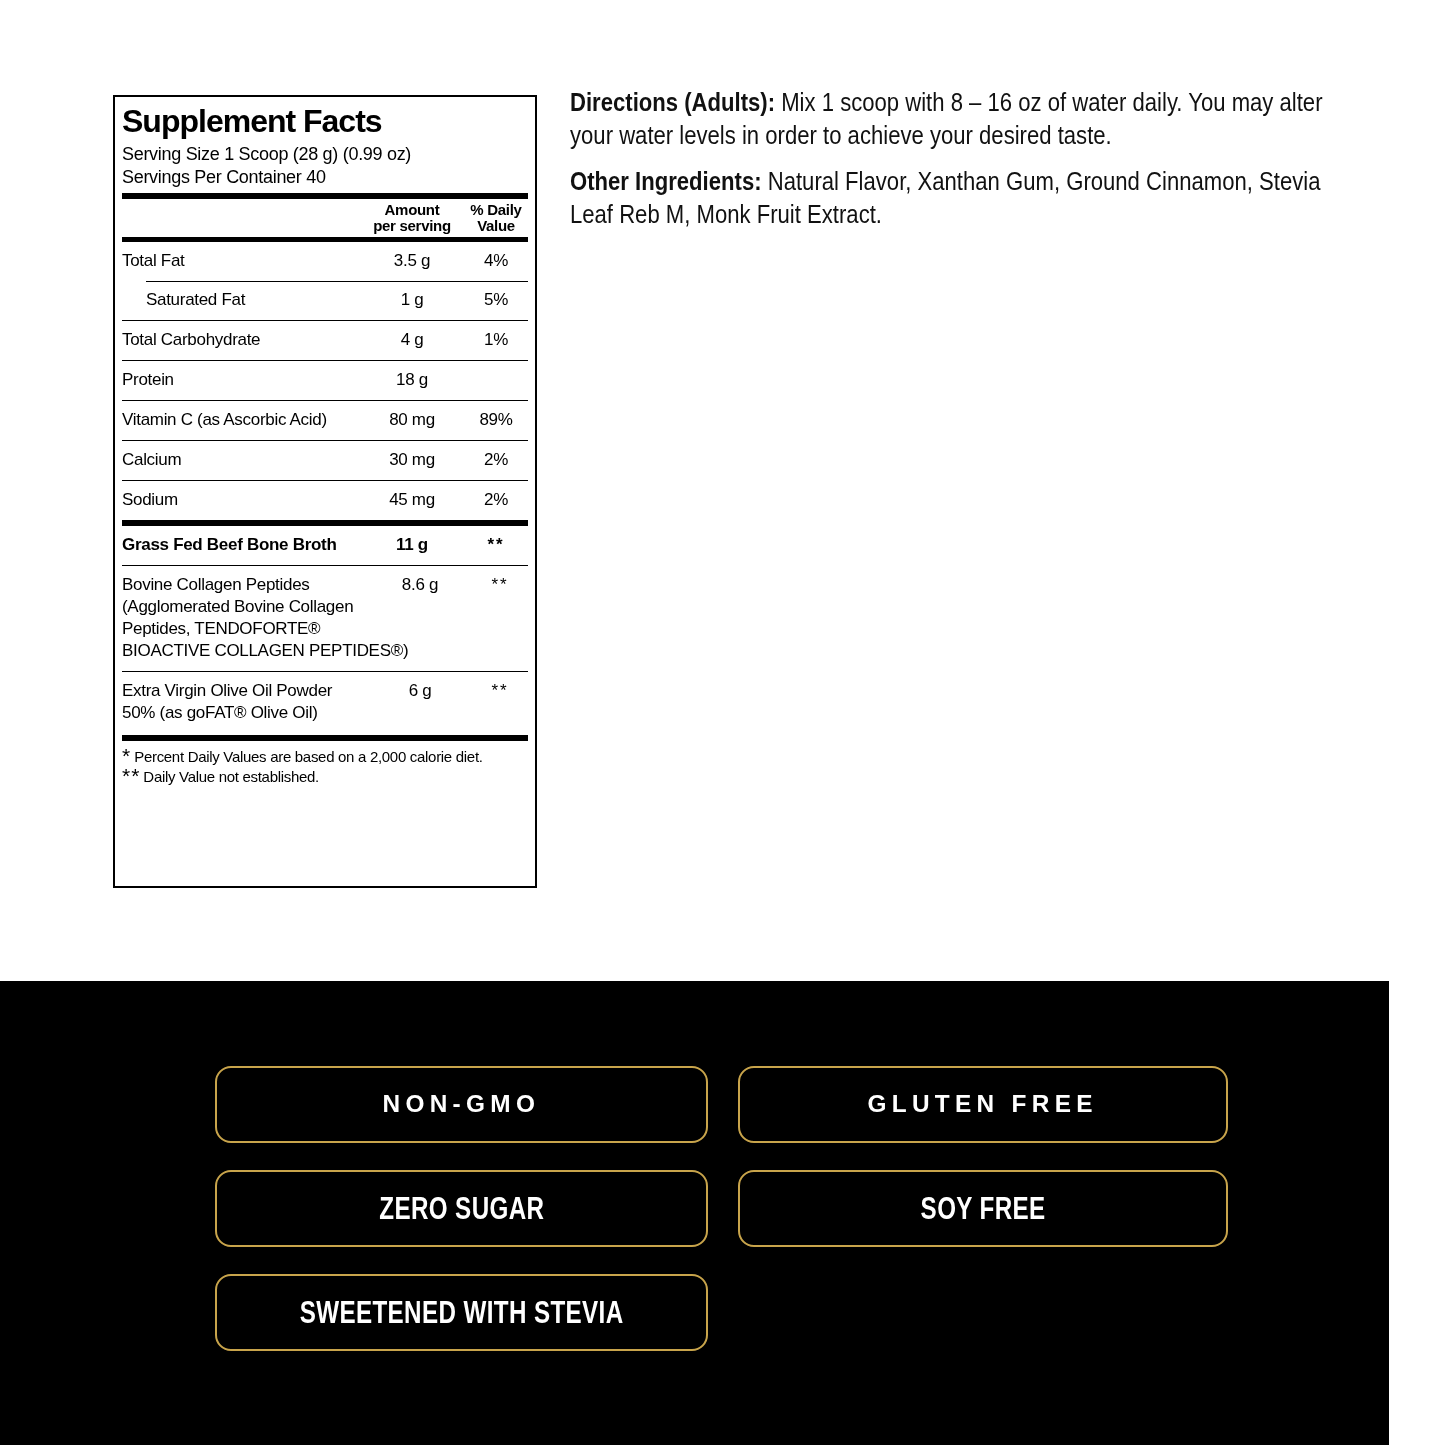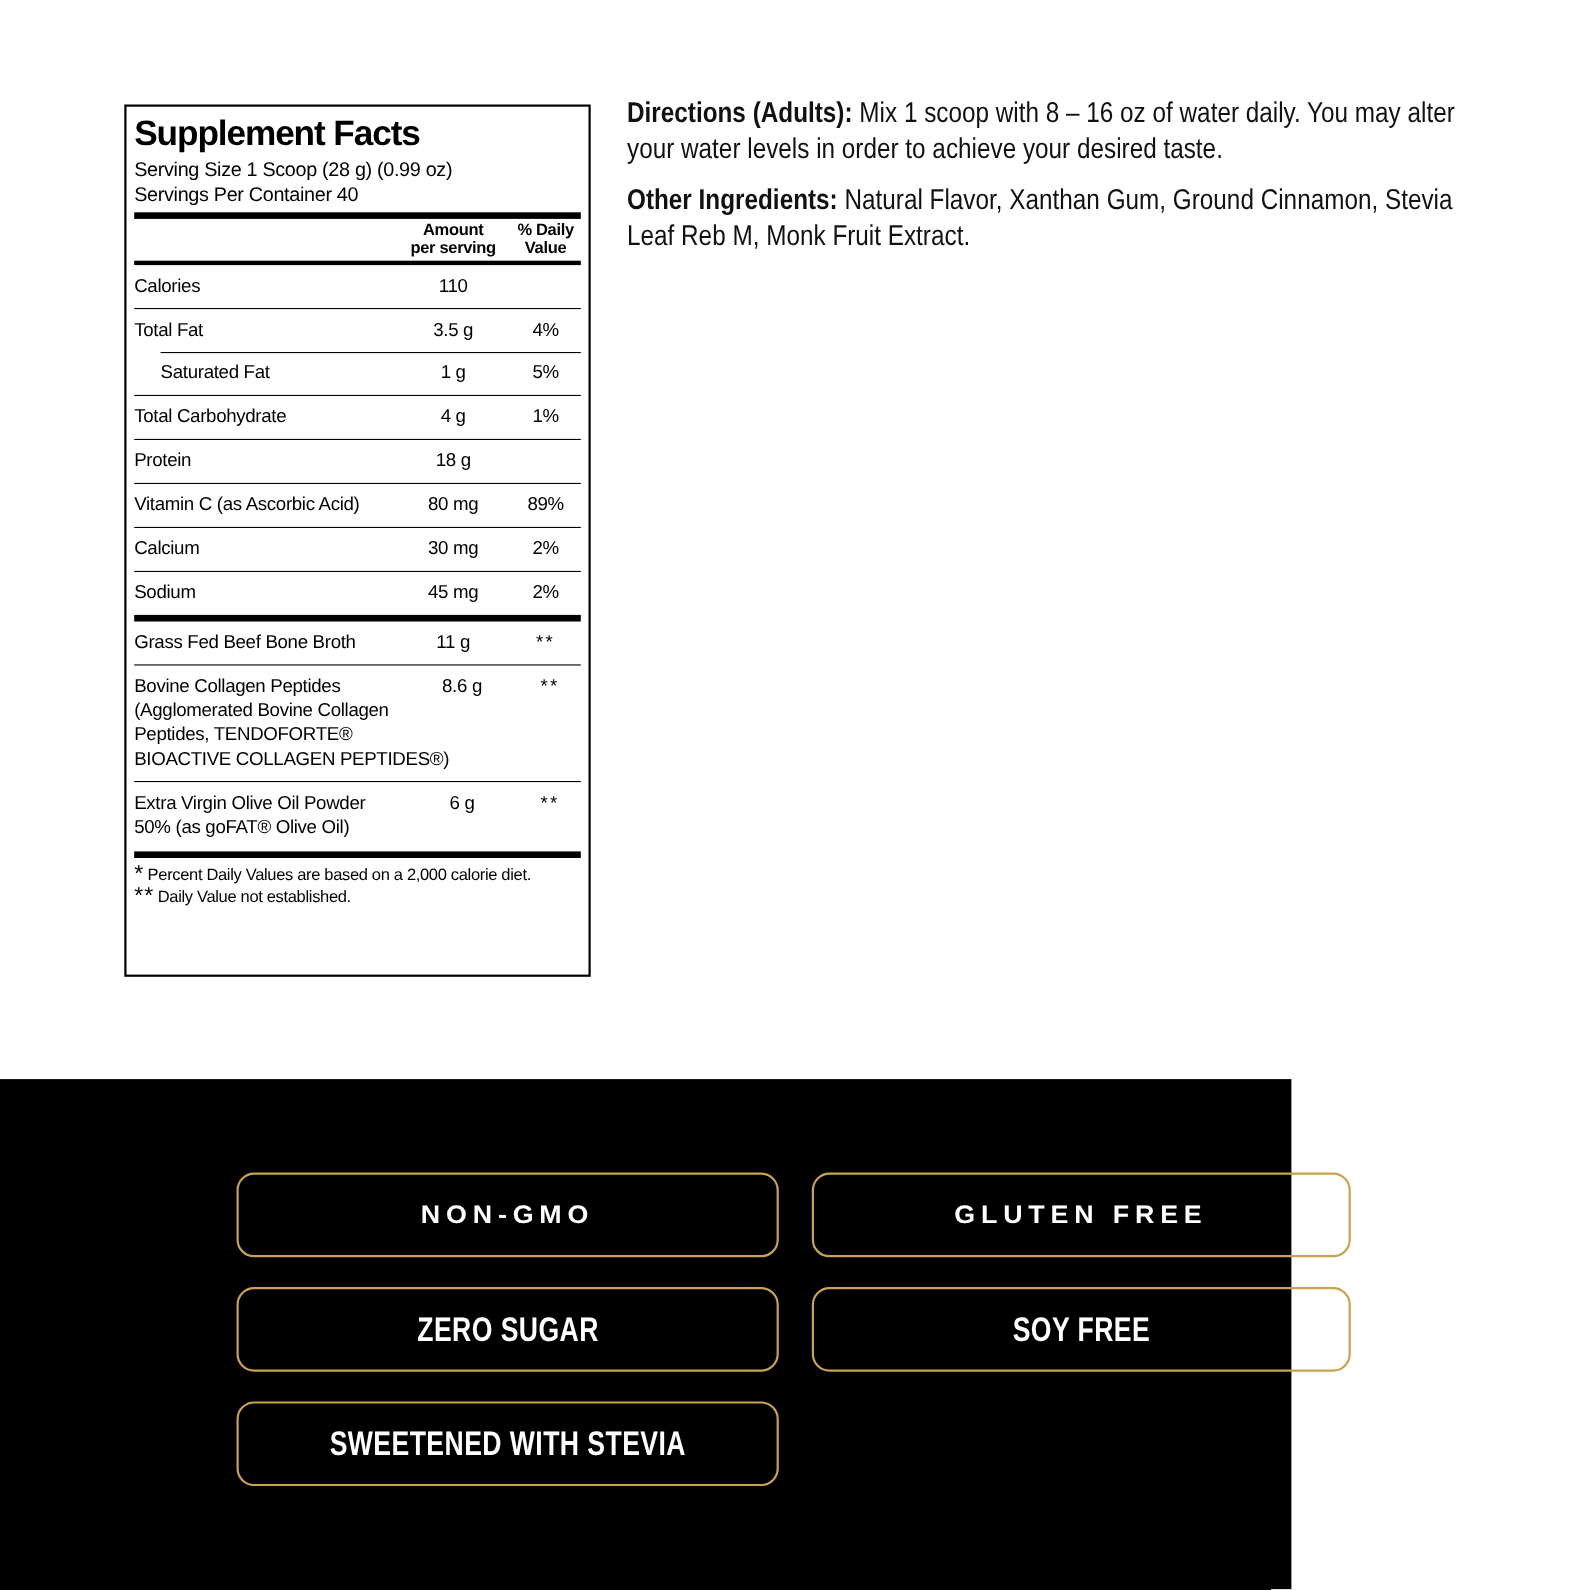--- a/index.html
+++ b/index.html
@@ -18,21 +18,21 @@
 
   .colhead{display:flex;align-items:flex-end;padding:3px 0 3px 0;justify-content:space-between;}
   .colhead .sp{flex:1 1 0;}
   .ch{font-size:15px;font-weight:bold;line-height:16px;text-align:center;letter-spacing:-0.3px;}
   .ch.amt{width:104px;}
   .ch.dv{width:64px;}
 
   .row{display:flex;align-items:flex-start;border-top:1px solid #000;padding:8px 0 9px 0;
        font-size:17px;line-height:22px;letter-spacing:-0.3px;position:relative;}
   .row.sep-none{border-top:none;}
-  .row.sep-thick{border-top:6px solid #000;}
+  .row.sep-thick{border-top:6px solid #000;font-weight:bold;}
   .row.sep-indent{border-top:none;}
   .row.sep-indent::before{content:"";position:absolute;top:0;left:24px;right:0;height:1px;background:#000;}
   .row .name{flex:1 1 0;min-width:0;white-space:pre-line;}
   .row.indent .name{padding-left:24px;}
   .row .amt{width:104px;flex:none;text-align:center;}
   .row .dv{width:64px;flex:none;text-align:center;}
   .row .dv.stars,.row .amt.stars{letter-spacing:2px;}
   .row.wide .name{flex:none;width:100%;}
   .row.wide .amt{position:absolute;left:246px;top:8px;}
   .row.wide .dv{position:absolute;left:346px;top:8px;}
@@ -42,21 +42,21 @@
   .footnote .mark{font-size:21px;line-height:18px;letter-spacing:1px;margin-right:3px;}
 
   
   .right-panel{position:absolute;left:570px;top:86px;width:896px;
                transform:scaleX(0.85);transform-origin:0 0;
                font-size:26px;line-height:33px;color:#111;}
   .right-panel p{margin:0 0 13px 0;}
   .right-panel .b{font-weight:bold;}
 
   
-  .black-band{position:absolute;left:0;top:981px;width:1174px;height:464px;}
+  .black-band{position:absolute;left:0;top:981px;width:1389px;height:464px;}
   .badge-grid{position:absolute;left:215px;top:85px;width:1013px;
               display:grid;grid-template-columns:493px 490px;column-gap:30px;row-gap:27px;}
   .badge{height:77px;box-sizing:border-box;border-radius:16px;
          display:flex;align-items:center;justify-content:center;color:#fff;}
   .badge .lbl{display:inline-block;font-weight:bold;white-space:nowrap;}
   .badge .lbl.ext{font-size:23px;letter-spacing:5px;transform:scaleX(1.06);}
   .badge .lbl.cond{font-size:31px;letter-spacing:0.5px;transform:scaleX(0.78);}
 </style>
 </head>
 <body>
@@ -74,25 +74,20 @@
         <div>Amount</div>
         <div>per serving</div>
       </div>
       <div class="ch dv">
         <div>% Daily</div>
         <div>Value</div>
       </div>
     </div>
     <div class="bar bar-med"></div>
     <div id="facts-rows">
-        <div class="row sep-none">
-          <span class="name">Calories</span>
-          <span class="amt">110</span>
-          <span class="dv"></span>
-        </div>
         <div class="row sep-thin">
           <span class="name">Total Fat</span>
           <span class="amt">3.5 g</span>
           <span class="dv">4%</span>
         </div>
         <div class="row sep-indent indent">
           <span class="name">Saturated Fat</span>
           <span class="amt">1 g</span>
           <span class="dv">5%</span>
         </div>

